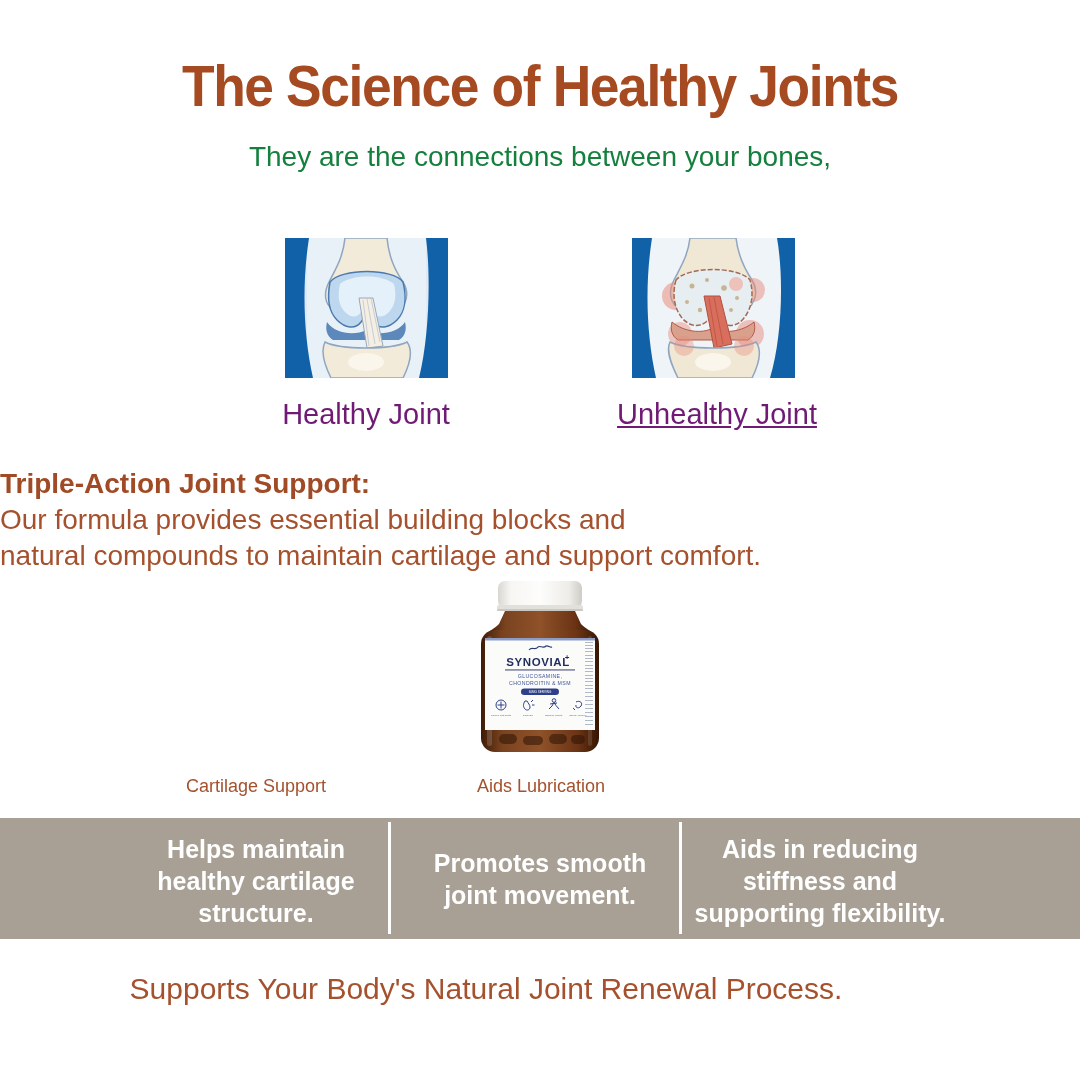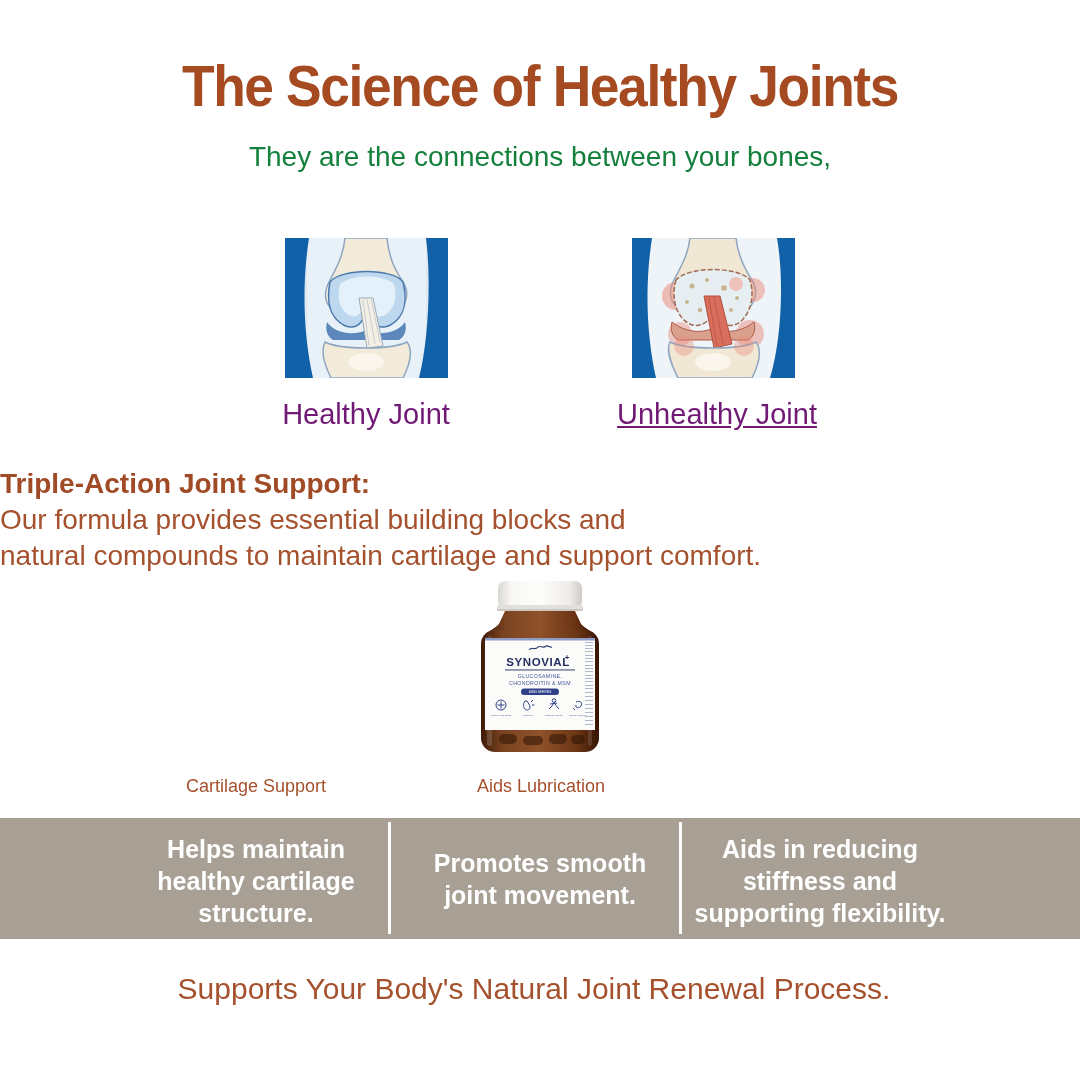--- a/index.html
+++ b/index.html
@@ -36,21 +36,21 @@
     font-size:18px;color:#A5512D;white-space:nowrap;
   }
   .band{position:absolute;top:818px;left:0;width:1080px;height:121px;background:#A9A095;}
   .band-divider{position:absolute;top:822px;width:3px;height:112px;background:#ffffff;}
   .benefit-desc{
     position:absolute;transform:translateX(-50%);text-align:center;
     font-size:25px;line-height:32px;color:#ffffff;font-weight:700;
   }
   .footer{
     position:absolute;top:972px;left:0;width:972px;text-align:center;
-    font-size:30px;color:#A5512D;margin-left:48px;
+    font-size:30px;color:#A5512D;
   }
 </style>
 </head>
 <body>
 
 <div class="canvas">
 
   <div class="title">The Science of Healthy Joints</div>
 
   <div class="subtitle">

